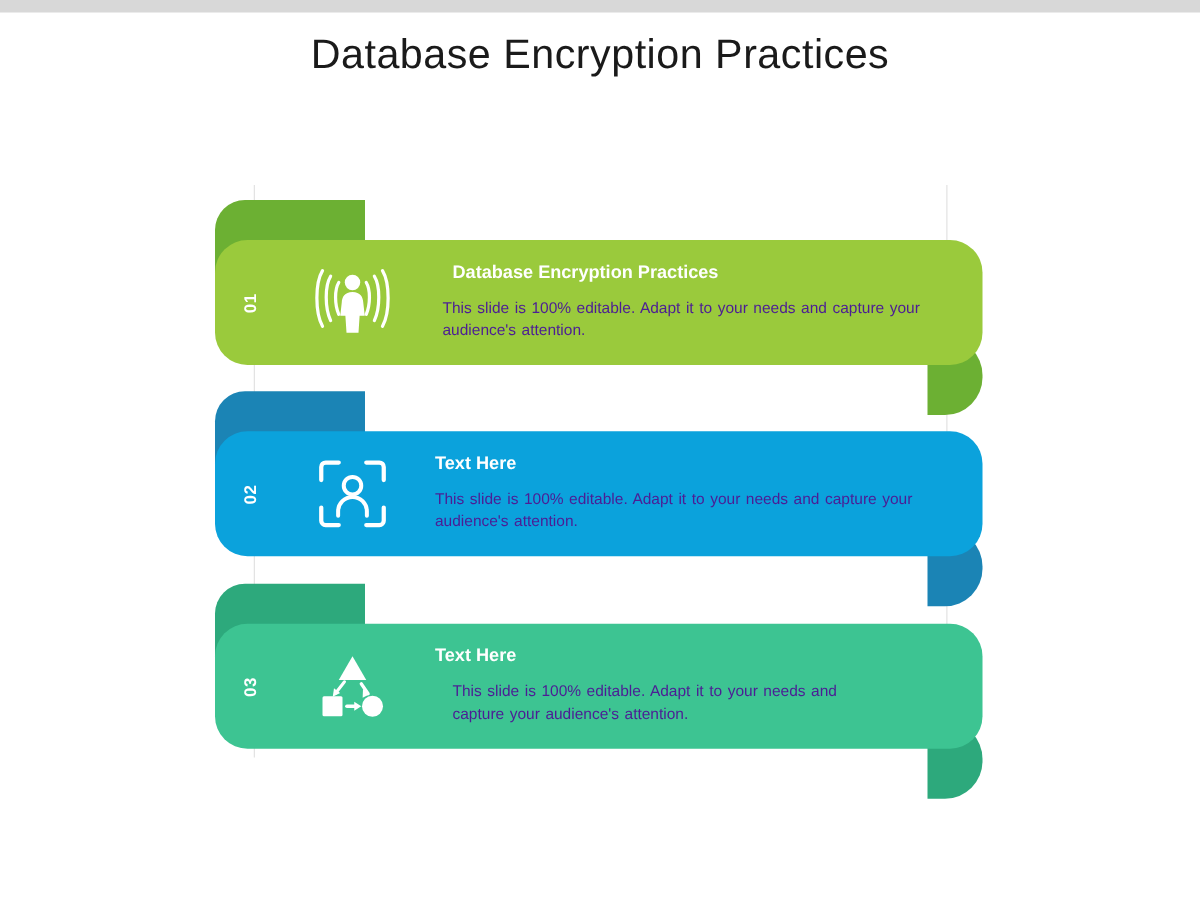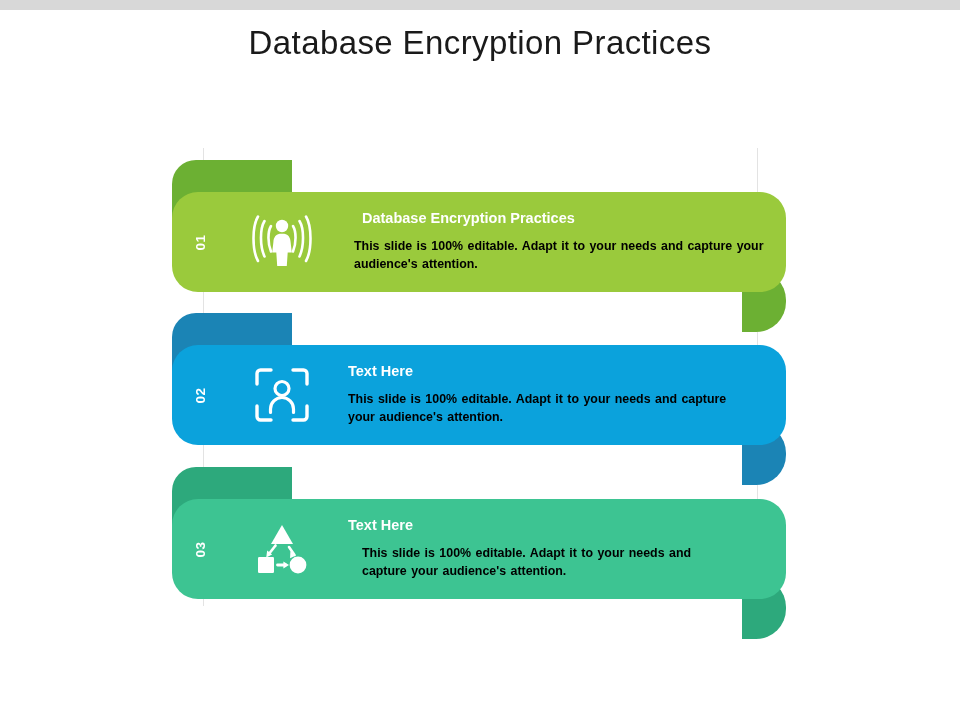--- a/index.html
+++ b/index.html
@@ -146,23 +146,23 @@
   }
   .heading {
     color: #ffffff;
     font-size: 14.5px;
     font-weight: 700;
     line-height: 1.2;
     font-family: "Liberation Sans", sans-serif;
     margin-bottom: 11px;
   }
   .body-text {
-    color: #000000;
+    color: #4c1d95;
     font-size: 12.4px;
-    font-weight: 700;
+    font-weight: 400;
     line-height: 1.45;
     font-family: "Liberation Sans", sans-serif;
     word-spacing: 1px;
   }
   
   .row-1 .heading   { margin-left: 8px; }
   .row-1 .texts     { left: 182px; width: 420px; }
   .row-2 .texts     { left: 176px; width: 400px; }
   .row-3 .texts     { left: 176px; width: 360px; }
   .row-3 .body-text { margin-left: 14px; }

